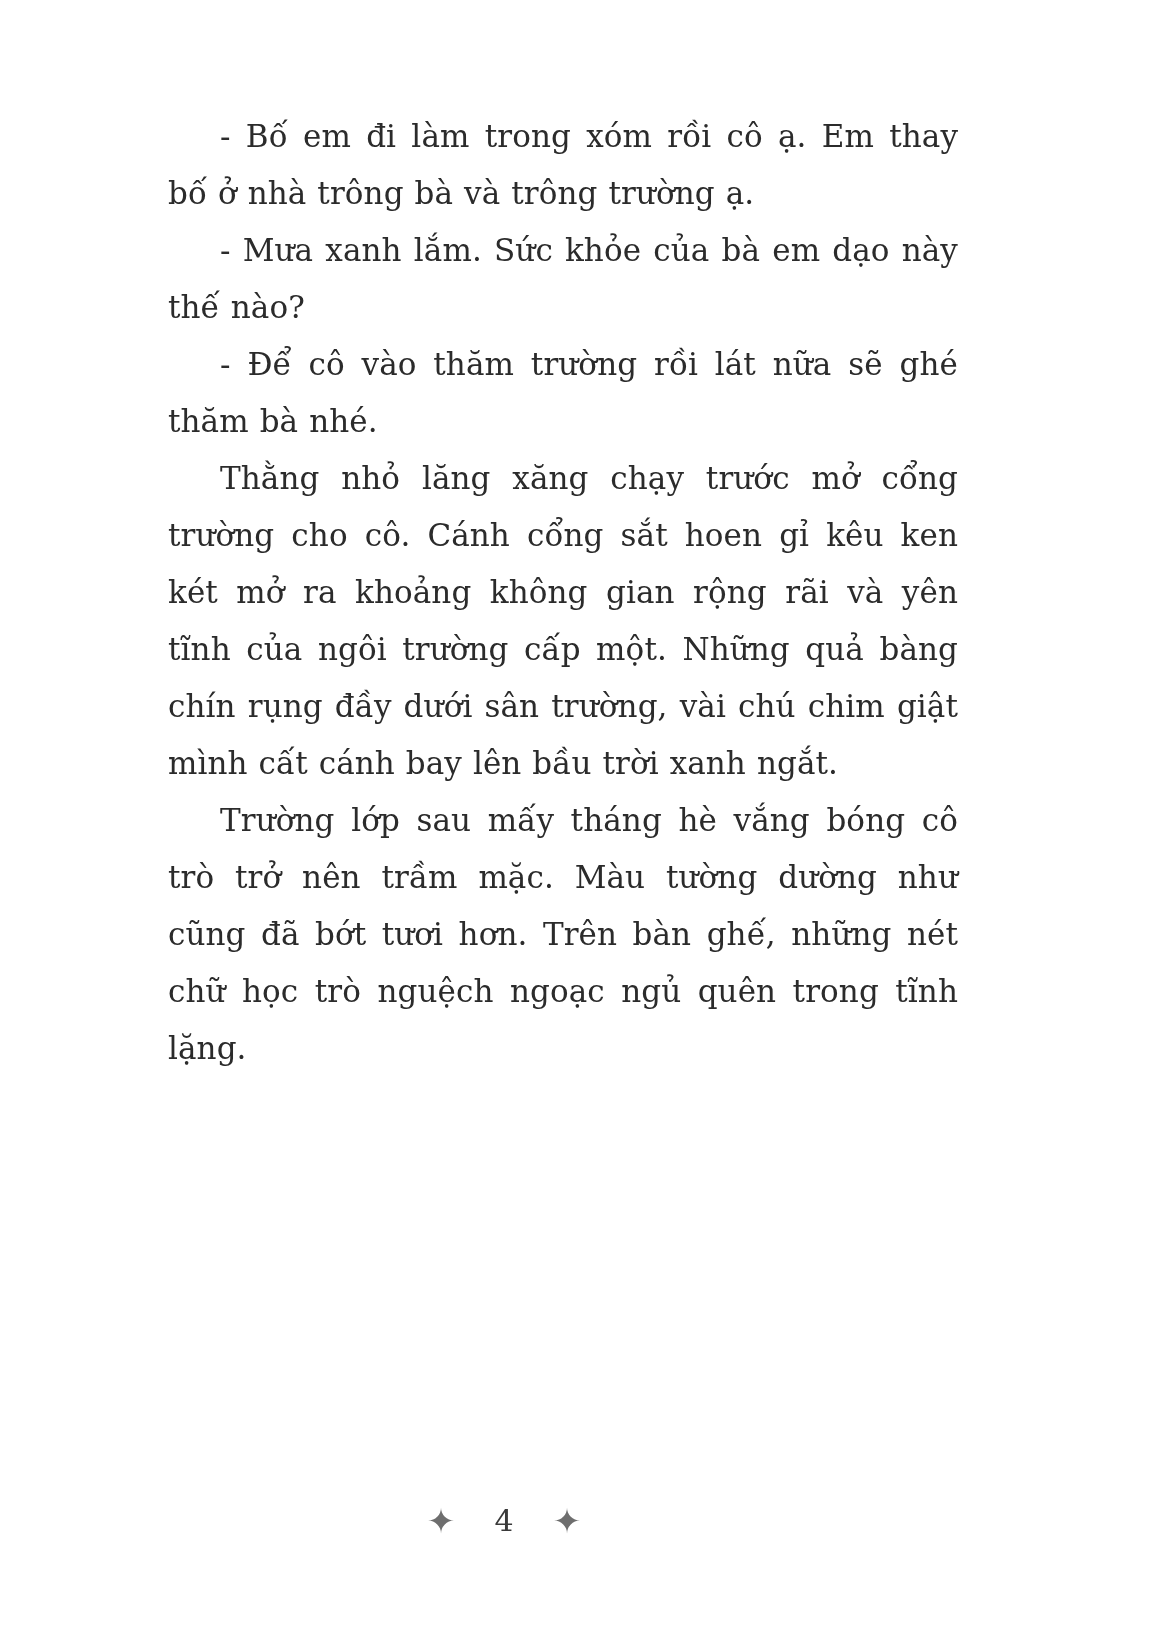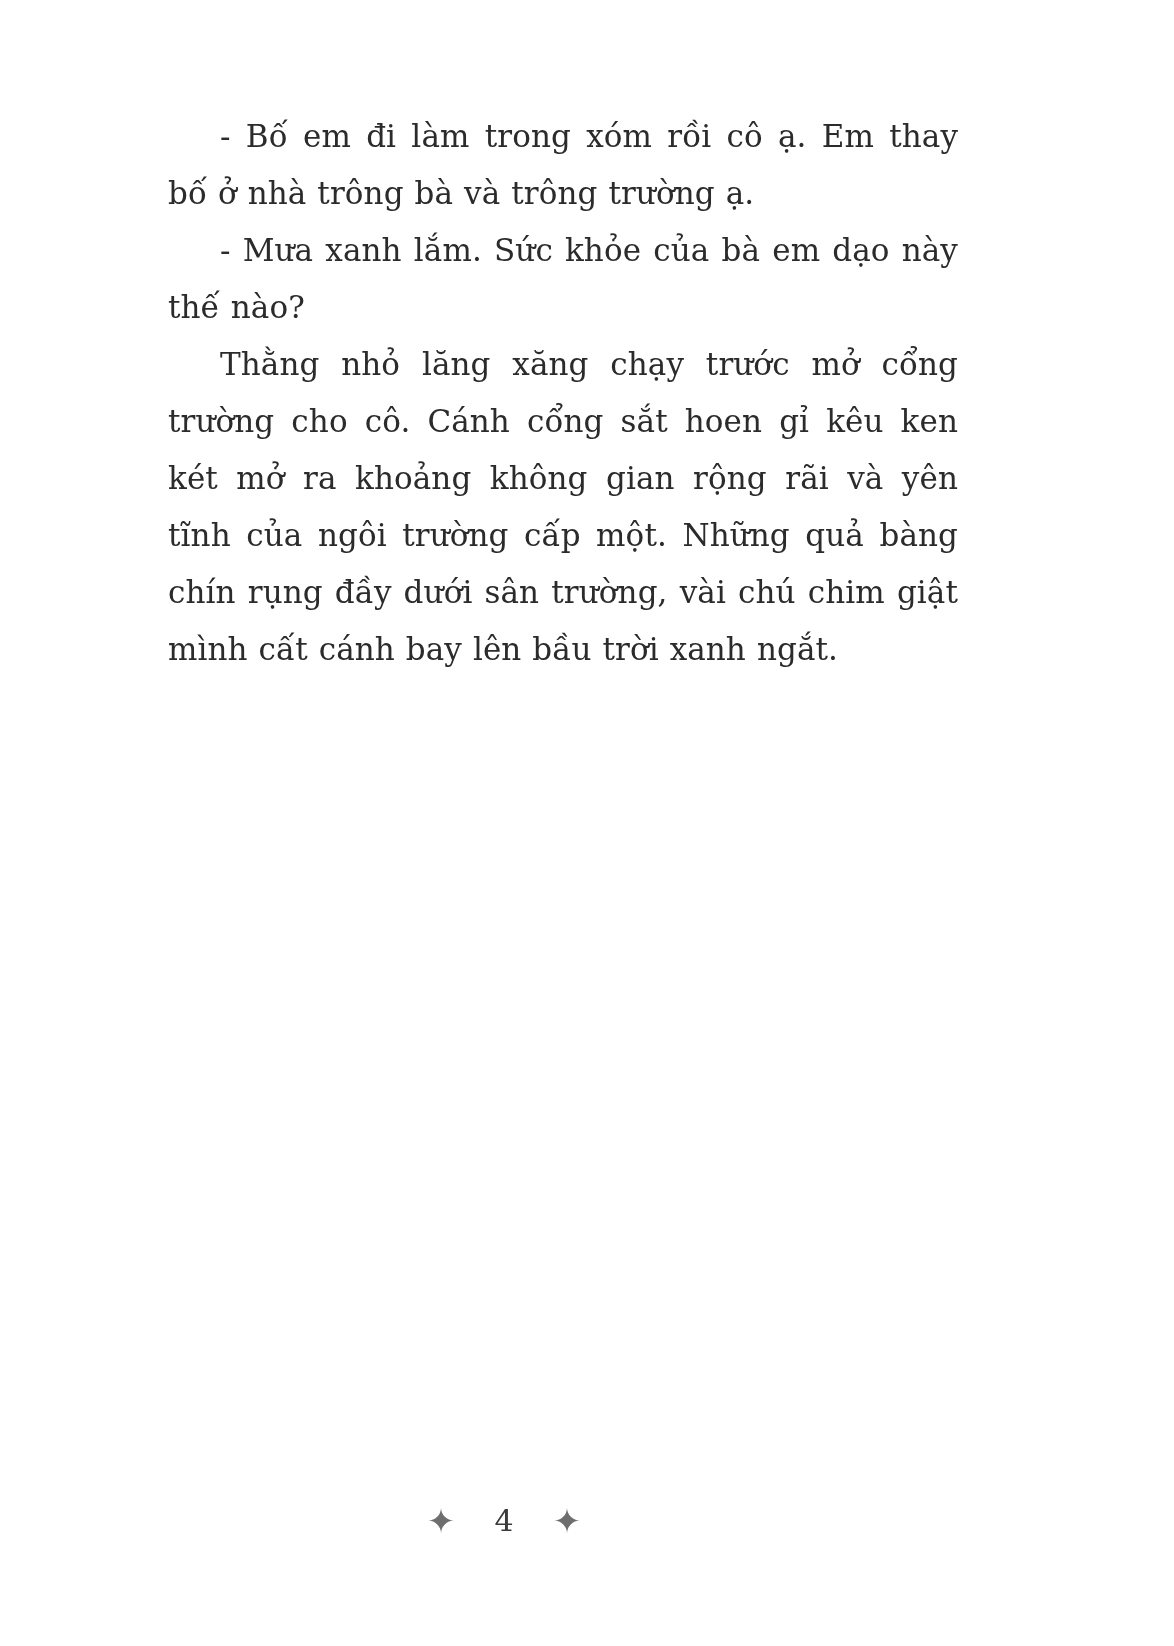--- a/index.html
+++ b/index.html
@@ -64,21 +64,23 @@
   }
 </style>
 </head>
 <body>
 
 <div class="page">
 
   <div class="content">
     <p class="para">- Bố em đi làm trong xóm rồi cô ạ. Em thay bố ở nhà trông bà và trông trường ạ.</p>
     <p class="para">- Mưa xanh lắm. Sức khỏe của bà em dạo này thế nào?</p>
+    <p class="para">- Để cô vào thăm trường rồi lát nữa sẽ ghé thăm bà nhé.</p>
     <p class="para">Thằng nhỏ lăng xăng chạy trước mở cổng trường cho cô. Cánh cổng sắt hoen gỉ kêu ken két mở ra khoảng không gian rộng rãi và yên tĩnh của ngôi trường cấp một. Những quả bàng chín rụng đầy dưới sân trường, vài chú chim giật mình cất cánh bay lên bầu trời xanh ngắt.</p>
+    <p class="para">Trường lớp sau mấy tháng hè vắng bóng cô trò trở nên trầm mặc. Màu tường dường như cũng đã bớt tươi hơn. Trên bàn ghế, những nét chữ học trò nguệch ngoạc ngủ quên trong tĩnh lặng.</p>
   </div>
 
   <div class="footer">
     <span class="star">✦</span>
     <span class="page-number">4</span>
     <span class="star">✦</span>
   </div>
 
 </div>
 

